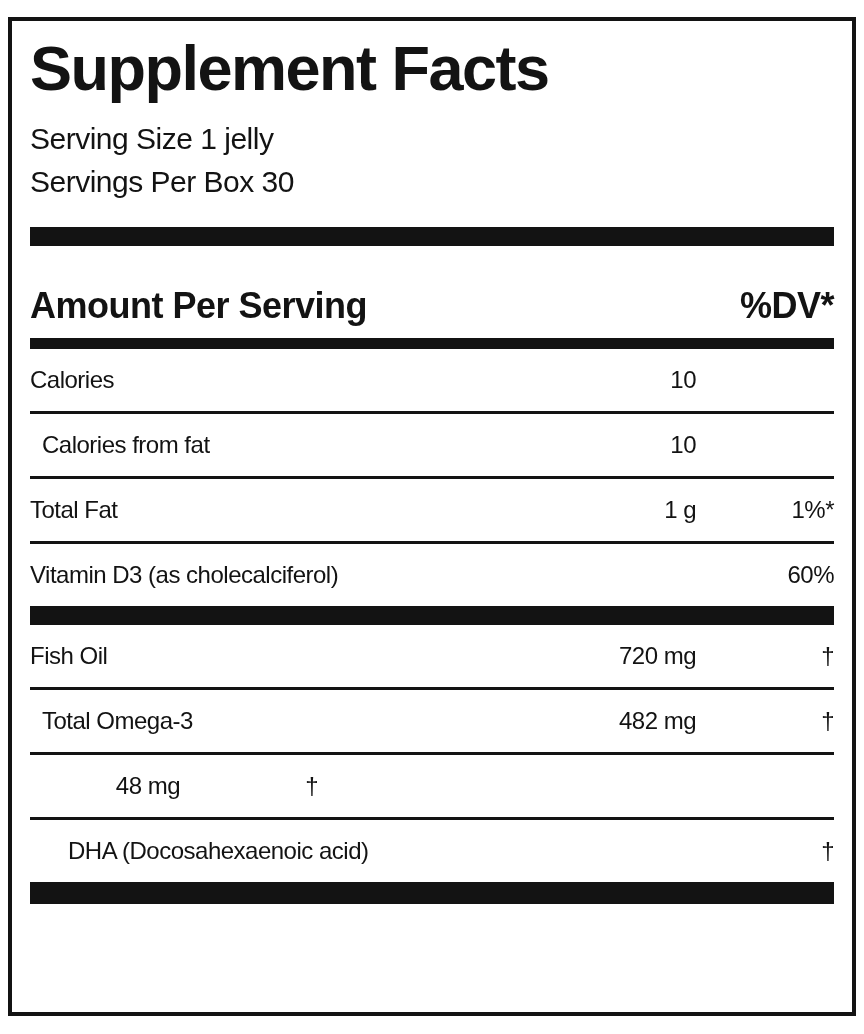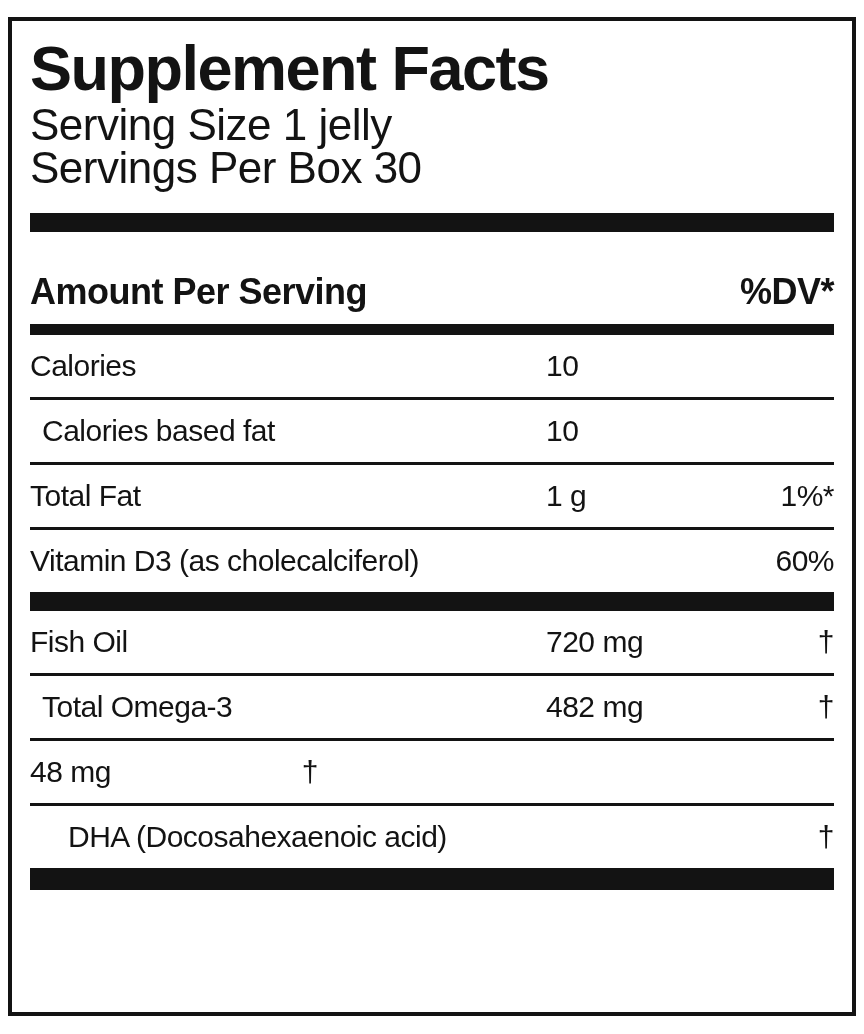--- a/index.html
+++ b/index.html
@@ -32,22 +32,22 @@
   }
   .title {
     margin-top: 14px;
     font-size: 63px;
     font-weight: 700;
     letter-spacing: -1.5px;
     line-height: 1.05;
     white-space: nowrap;
   }
   .serving-info {
-    margin-top: 2px;
-    font-size: 44px;
+    margin-top: 16px;
+    font-size: 30px;
     letter-spacing: -0.5px;
     line-height: 43px;
   }
   .bar {
     background: #131313;
     width: 100%;
   }
   .bar-thick  { height: 19px; }
   .bar-medium { height: 11px; }
   .bar-heavy  { height: 22px; }
@@ -60,26 +60,26 @@
     font-weight: 700;
     letter-spacing: -0.5px;
     margin-top: 28px;
   }
   .header-row .hleft  { flex: 1 1 auto; }
   .header-row .hright { flex: 0 0 auto; text-align: right; }
   .row {
     height: 62px;
     display: flex;
     align-items: center;
-    font-size: 30px;
+    font-size: 24px;
     letter-spacing: -0.5px;
   }
   .cell       { white-space: nowrap; }
   .cell.name  { flex: 1 1 auto; overflow: hidden; }
-  .cell.amt   { flex: 0 0 150px; text-align: left; }
+  .cell.amt   { flex: 0 0 150px; text-align: right; }
   .cell.dv    { flex: 0 0 138px; text-align: right; }
   .ind0 .name { padding-left: 0; }
   .ind1 .name { padding-left: 12px; }
   .ind2 .name { padding-left: 38px; }
   .hairline {
     height: 3px;
     background: #131313;
     width: 100%;
   }
   .footnotes {
@@ -114,21 +114,21 @@
     <div class="bar bar-medium"></div>
 
     <div class="row ind0">
       <span class="cell name">Calories</span>
       <span class="cell amt">10</span>
       <span class="cell dv"></span>
     </div>
     <div class="hairline"></div>
 
     <div class="row ind1">
-      <span class="cell name">Calories based fat</span>
+      <span class="cell name">Calories from fat</span>
       <span class="cell amt">10</span>
       <span class="cell dv"></span>
     </div>
     <div class="hairline"></div>
 
     <div class="row ind0">
       <span class="cell name">Total Fat</span>
       <span class="cell amt">1 g</span>
       <span class="cell dv">1%*</span>
     </div>

